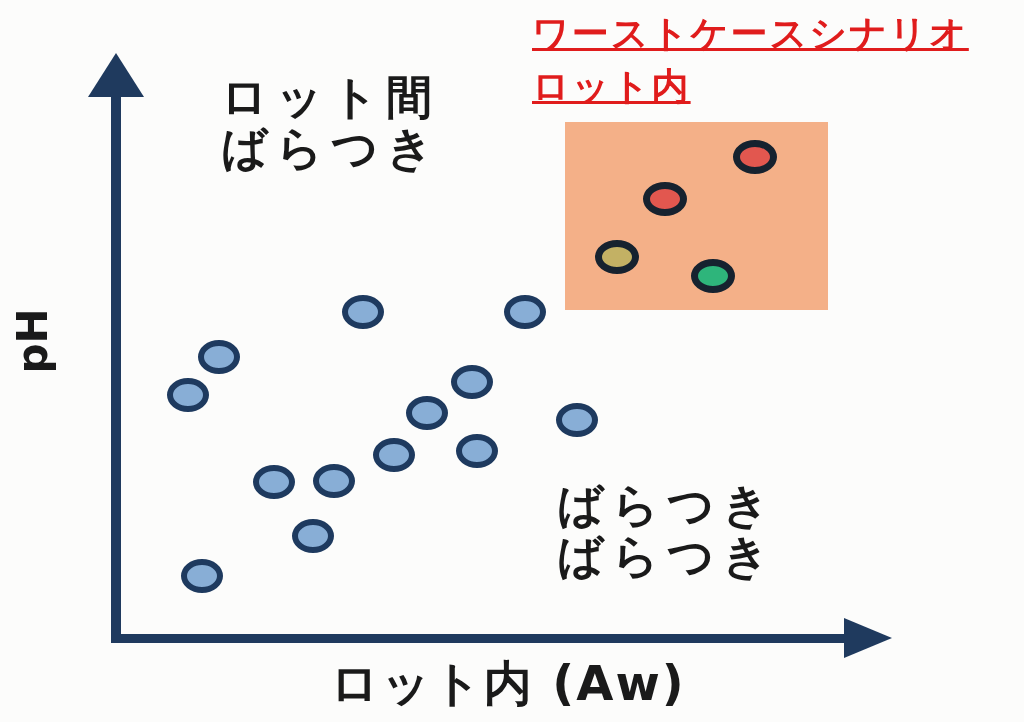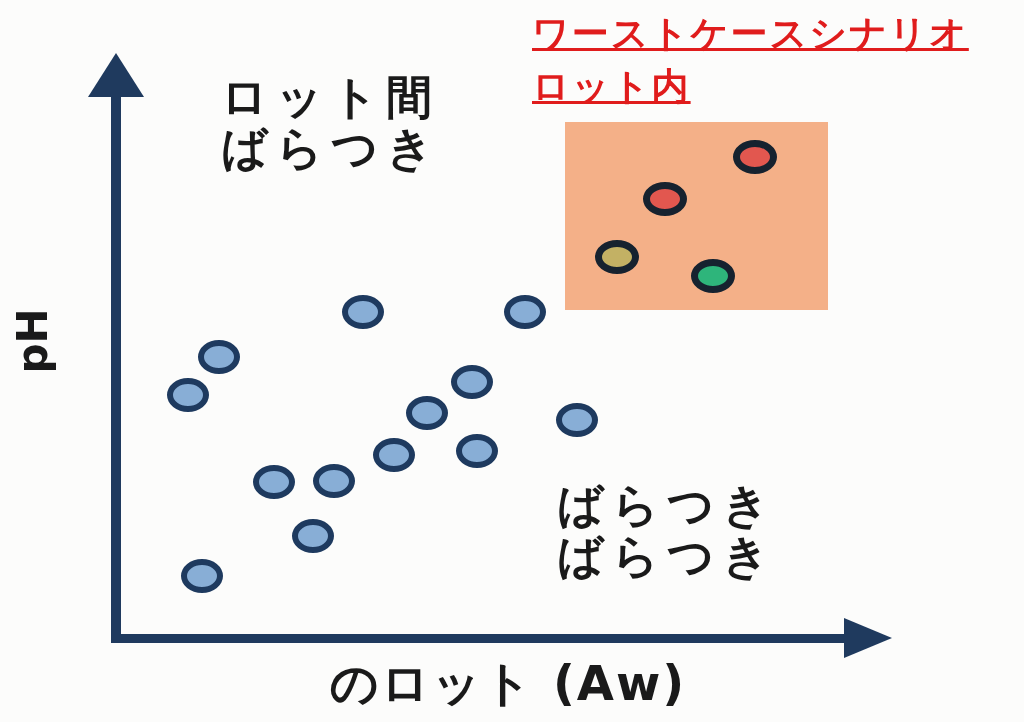--- a/index.html
+++ b/index.html
@@ -104,21 +104,21 @@
 <body>
 
 <div class="canvas">
 
   <div class="y-shaft"></div>
   <div class="arrow-up"></div>
   <div class="x-shaft"></div>
   <div class="arrow-right"></div>
 
   <div class="y-label">pH</div>
-  <div class="x-label">のロット (Aw)</div>
+  <div class="x-label">ロット内 (Aw)</div>
 
   <div class="annotation between-lot">
     <div>ロット間</div>
     <div>ばらつき</div>
   </div>
 
   <div class="annotation within-lot">
     <div>ばらつき</div>
     <div>ばらつき</div>
   </div>

